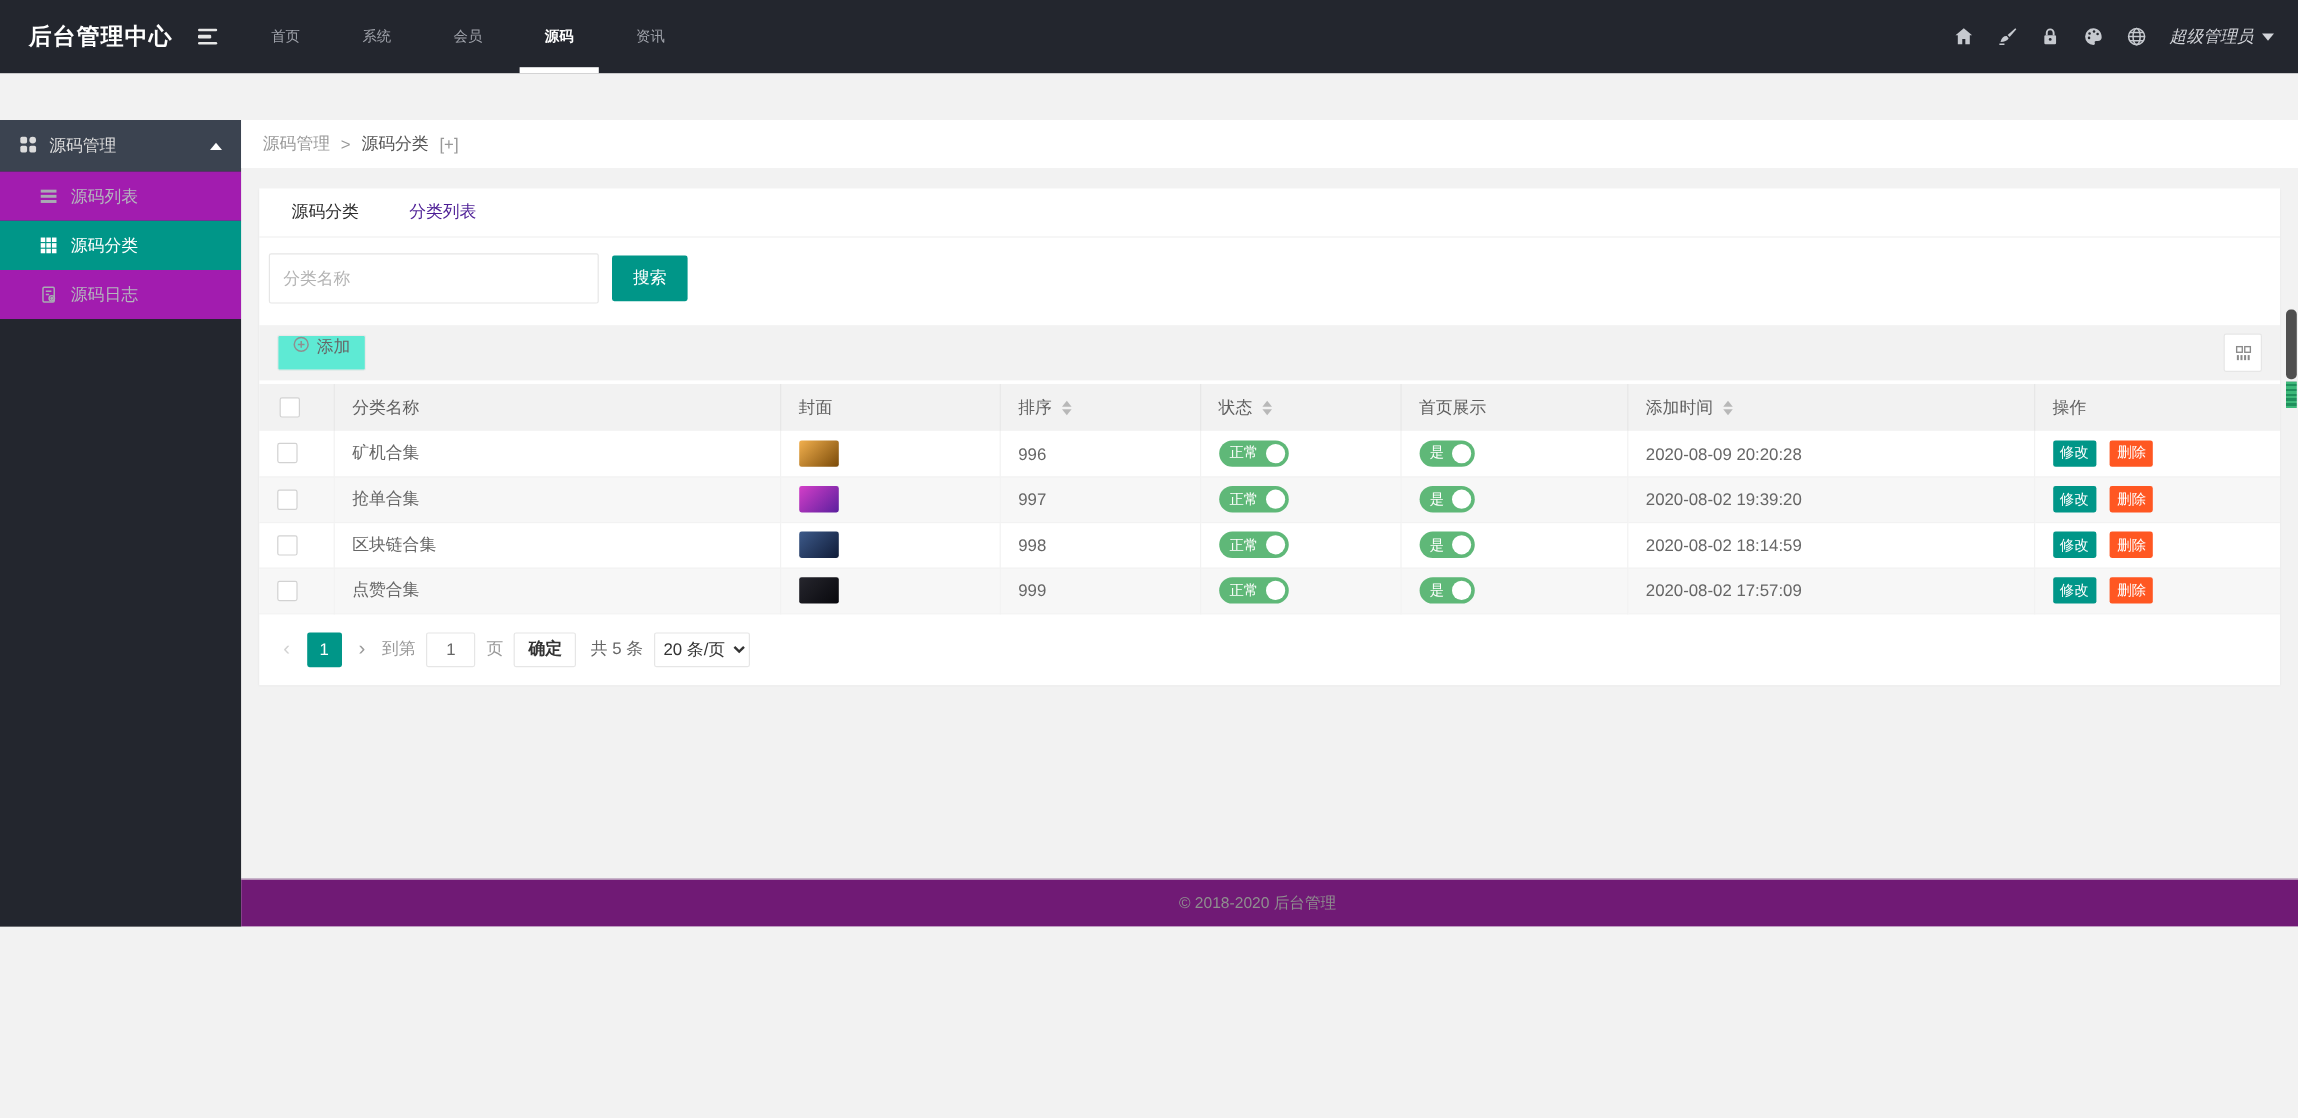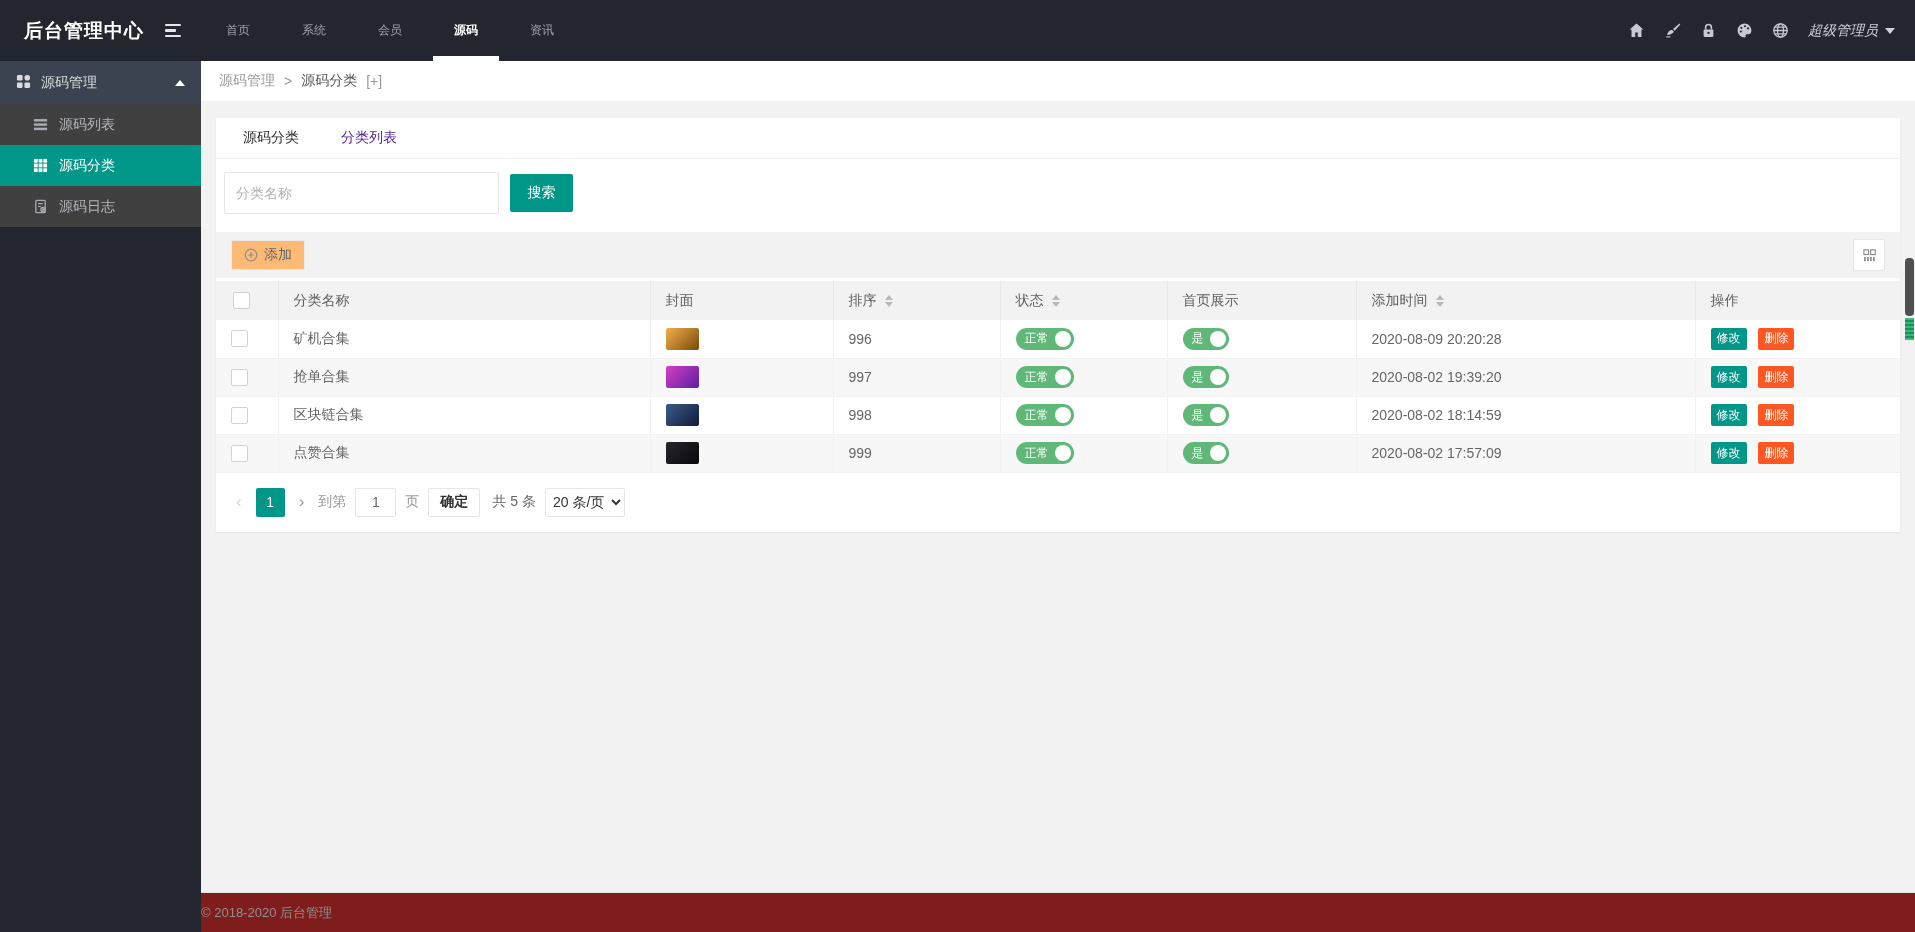--- a/index.html
+++ b/index.html
@@ -1,19 +1,19 @@
 <!DOCTYPE html>
 <html style="--accent: #009688; --toggle: #5FB878; --danger: #FF5722;"><head>
 <meta charset="utf-8">
 <style>
   :root{ --accent:#009688; --toggle:#5FB878; --danger:#FF5722; }
   *{box-sizing:border-box;}
   html,body{margin:0;padding:0;width:1915px;height:932px;overflow:hidden;
     font-family:"Liberation Sans","DejaVu Sans",sans-serif;font-size:14px;color:#666;background:#f2f2f2;}
-  .app{width:1915px;height:932px;display:flex;flex-direction:column;position:relative;}
+  .app{width:1915px;height:772px;display:flex;flex-direction:column;position:relative;gap:39px;}
 
   
   .navbar{height:61px;background:#23262e;display:flex;align-items:stretch;flex:0 0 61px;}
   .logo{width:152px;display:flex;align-items:center;padding-left:24px;color:#fff;
     font-size:19px;font-weight:bold;letter-spacing:1px;white-space:nowrap;}
   .hamburger{width:42px;display:flex;align-items:center;justify-content:center;cursor:pointer;}
   .hamburger .bars{display:flex;flex-direction:column;gap:3px;}
   .hamburger .bars i{display:block;width:16px;height:2.5px;background:#e6e6e6;border-radius:1px;}
   .hamburger .bars i:nth-child(2){width:11px;}
   .nav{display:flex;margin-left:6px;}
@@ -27,21 +27,21 @@
   .caret-down{width:0;height:0;border-left:5px solid transparent;border-right:5px solid transparent;
     border-top:6px solid #d2d4d9;}
 
   
   .main{flex:1;display:flex;min-height:0;}
   .sidebar{width:201px;flex:0 0 201px;background:#23262e;display:flex;flex-direction:column;}
   .side-group{height:43px;background:#3b4350;color:#dcdcdc;display:flex;align-items:center;
     padding:0 16px;gap:10px;cursor:pointer;font-size:14px;}
   .side-group .caret-up{margin-left:auto;width:0;height:0;border-left:5px solid transparent;
     border-right:5px solid transparent;border-bottom:6px solid #fff;}
-  .side-item{height:41px;background:#404040;color:#b4b7bd;display:flex;align-items:center;
+  .side-item{height:41px;background:#a21caf;color:#b4b7bd;display:flex;align-items:center;
     padding-left:33px;gap:11px;cursor:pointer;font-size:14px;}
   .side-item .ic{display:flex;align-items:center;color:#a9acb3;}
   .side-item.active{background:var(--accent);color:#fff;}
   .side-item.active .ic{color:#fff;}
   .side-rest{flex:1;background:#23262e;}
 
   .content{flex:1;display:flex;flex-direction:column;background:#f2f2f2;min-width:0;}
   .breadcrumb-bar{height:40px;background:#fff;display:flex;align-items:center;gap:9px;
     padding-left:18px;color:#999;font-size:14px;flex:0 0 40px;}
   .crumb-current{color:#555;}
@@ -54,22 +54,22 @@
     padding-left:27px;gap:42px;}
   .tab{color:#4c1d95;cursor:pointer;font-size:14px;}
   .tab.active{color:#2b2b2b;}
   .search-row{padding:13px 0 18px 8px;display:flex;align-items:flex-start;}
   .search-input{width:275px;height:42px;border:1px solid #e6e6e6;border-radius:2px;
     padding:0 11px;font-size:14px;color:#666;outline:none;}
   .search-input::placeholder{color:#b3b3b3;}
   .search-btn{width:63px;height:38px;margin:2px 0 0 11px;background:var(--accent);color:#ffffff;
     border:none;border-radius:2px;font-size:14px;cursor:pointer;font-family:inherit;}
   .toolbar{background:#f2f2f2;height:46px;display:flex;align-items:center;padding:0 15px;margin-bottom:3px;}
-  .add-btn{height:30px;background:#fdba74;border:1px solid #e9e9e9;border-radius:2px;color:#666;
-    display:inline-flex;align-items:center;gap:6px;padding:0 12px;font-size:14px;cursor:pointer;font-family:Liberation Sans, sans-serif;}
+  .add-btn{height:30px;background:#5eead4;border:1px solid #e9e9e9;border-radius:2px;color:#666;
+    display:inline-flex;align-items:flex-start;gap:6px;padding:0 12px;font-size:14px;cursor:pointer;font-family:Liberation Sans, sans-serif;}
   .add-btn .ic{display:flex;color:#8f8f8f;}
   .colfilter-btn{margin-left:auto;width:32px;height:32px;background:#fff;border:1px solid #e6e6e6;
     border-radius:2px;display:flex;align-items:center;justify-content:center;color:#8a8a8a;cursor:pointer;}
 
   
   table{width:100%;border-collapse:collapse;table-layout:fixed;font-size:14px;color:#666;}
   thead th{background:#f2f2f2;height:39px;font-weight:normal;text-align:left;padding:0 0 0 15px;
     color:#5f5f5f;border-right:1px solid #e7e7e7;}
   thead th:last-child{border-right:none;}
   .th-inner{display:flex;align-items:center;gap:8px;}
@@ -102,22 +102,22 @@
     display:flex;align-items:center;justify-content:center;}
   .pg-label{color:#999;}
   .pg-input{width:41px;height:29px;border:1px solid #e6e6e6;border-radius:2px;text-align:center;
     color:#666;font-size:14px;outline:none;}
   .pg-confirm{height:29px;background:#fff;border:1px solid #e6e6e6;border-radius:2px;padding:0 11px;
     color:#333;font-size:14px;cursor:pointer;font-family:inherit;font-weight:bold;}
   .pg-total{color:#666;margin-left:3px;white-space:nowrap;}
   .pg-size{height:29px;border:1px solid #e6e6e6;border-radius:2px;color:#333;font-size:14px;
     padding:0 3px;background:#fff;outline:none;font-family:inherit;}
 
-  .footer{height:40px;flex:0 0 40px;background:#7f1d1d;border-top:1px solid #e2e2e2;display:flex;
-    align-items:center;justify-content:flex-start;padding-right:20px;color:#8f8f8f;font-size:13px;}
+  .footer{height:40px;flex:0 0 40px;background:#701a75;border-top:1px solid #e2e2e2;display:flex;
+    align-items:center;justify-content:center;padding-right:20px;color:#8f8f8f;font-size:13px;}
 
   
   .scroll-thumb{position:absolute;right:1px;top:258px;width:9px;height:58px;background:#4f4f4f;border-radius:4px;}
   .scroll-green{position:absolute;right:1px;top:318px;width:9px;height:22px;
     background:repeating-linear-gradient(0deg,#3cb879 0 2px,#1f8f5c 2px 4px);}
 </style>
 </head>
 <body>
 
 <div class="app">

